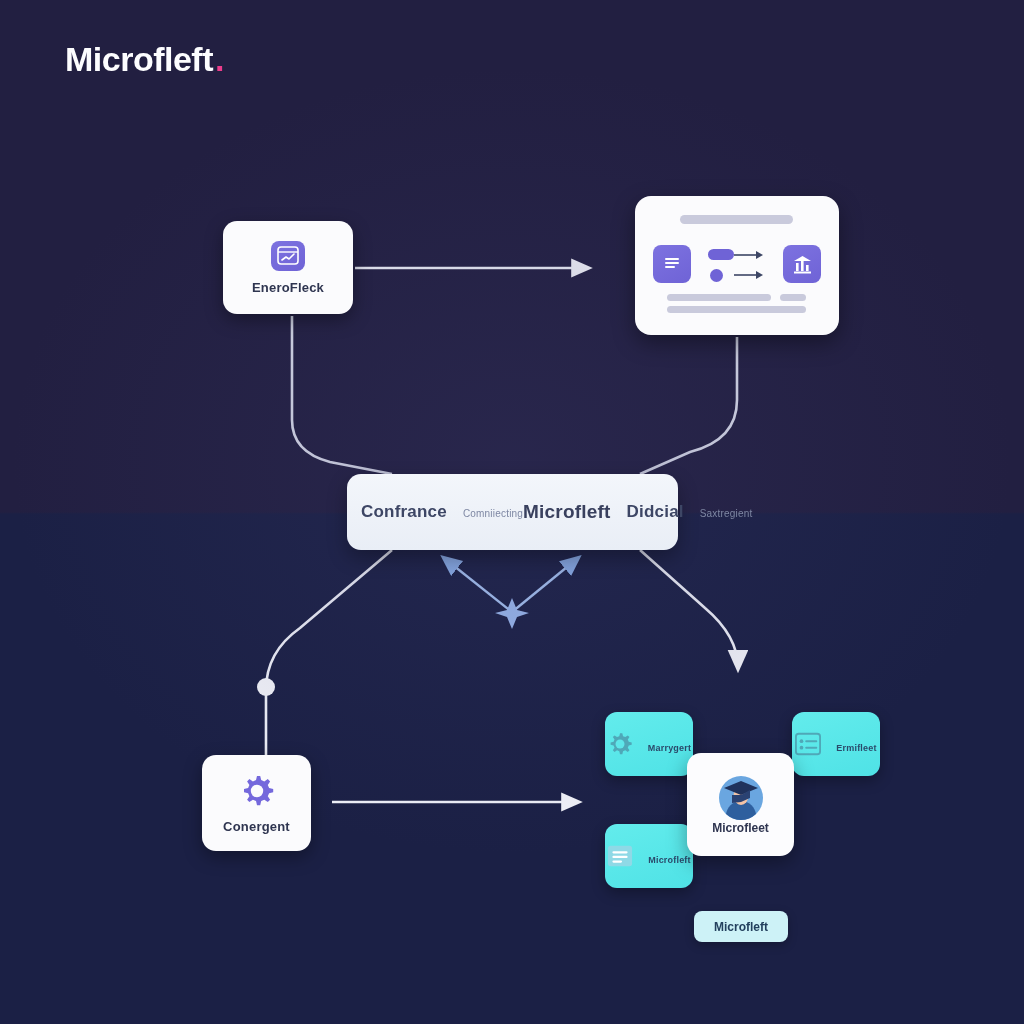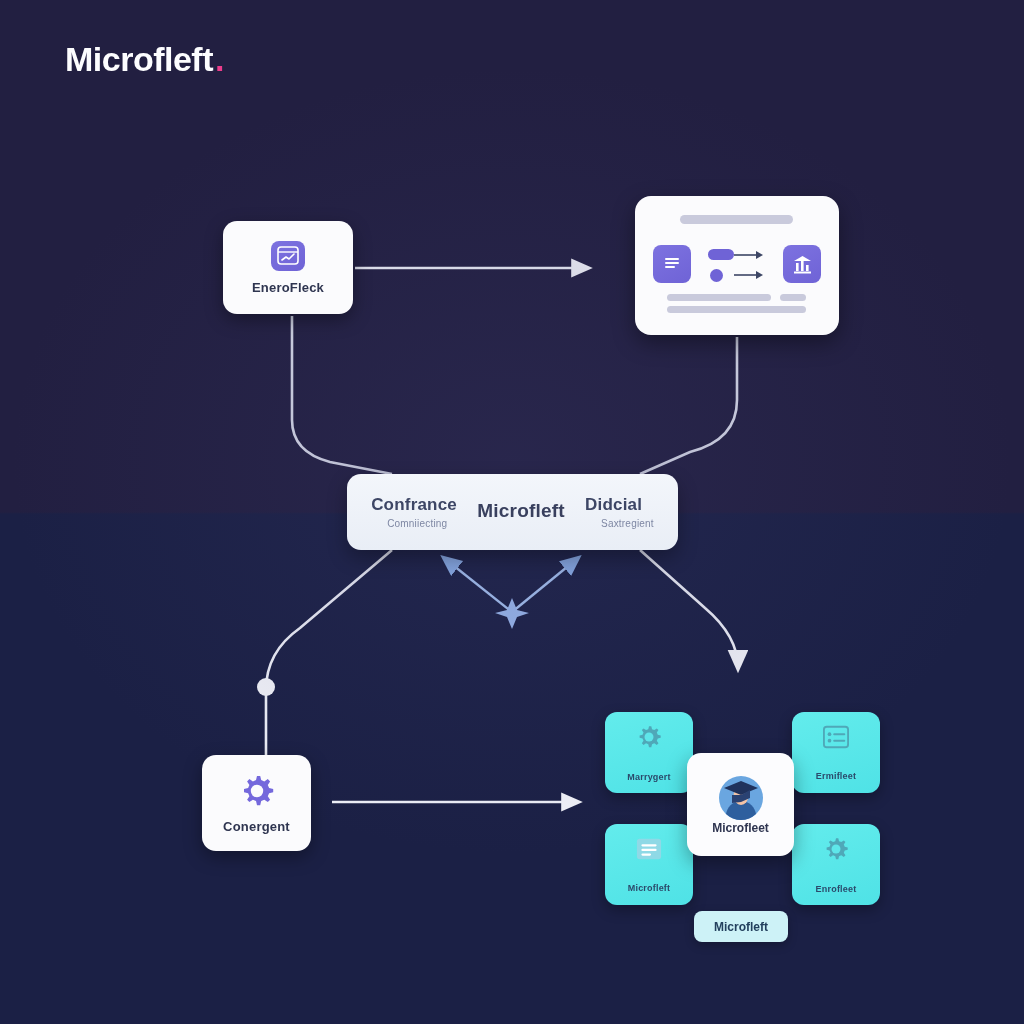--- a/index.html
+++ b/index.html
@@ -78,30 +78,30 @@
   #fl3{left:32px;top:110px;width:139px;height:7px;}
 
   
   #center-bar{
     position:absolute;left:347px;top:474px;width:331px;height:76px;
     background:linear-gradient(180deg,#f3f6fb 0%,#e9eef6 100%);
     border-radius:14px;box-shadow:0 8px 20px rgba(0,0,0,0.3);
     display:flex;align-items:center;justify-content:space-around;
     z-index:5;padding:0 14px;box-sizing:border-box;
   }
-  #center-bar .grp{display:flex;flex-direction:column;align-items:flex-start;}
+  #center-bar .grp{display:flex;flex-direction:row;align-items:center;}
   #center-bar .grp .t{font-size:17px;font-weight:bold;color:#3d4665;letter-spacing:.2px;}
   #center-bar .grp .s{font-size:10px;color:#7e87a3;margin-top:3px;letter-spacing:.2px;margin-left:16px;}
   #center-bar .grp.mid .t{font-size:19px;color:#39405e;}
 
   
   .tile{
-    position:absolute;width:88px;height:81px;border-radius:12px;
+    position:absolute;width:88px;height:64px;border-radius:12px;
     background:linear-gradient(160deg,#63ecec 0%,#4fe2e6 100%);
-    display:flex;flex-direction:column;align-items:center;justify-content:center;
+    display:flex;flex-direction:row;align-items:center;justify-content:center;
     box-shadow:0 5px 14px rgba(0,0,0,0.3);z-index:4;gap:15px;
   }
   .tile .tl{font-size:9px;font-weight:bold;color:#2b4a6b;margin-top:7px;letter-spacing:.2px;}
   #tile-tl{left:605px;top:712px;}
   #tile-tr{left:792px;top:712px;}
   #tile-bl{left:605px;top:824px;}
   #tile-br{left:792px;top:824px;}
 
   
   #node-microfleet{
@@ -253,27 +253,20 @@
   <div class="tile" id="tile-bl">
     <svg width="26" height="24" viewBox="0 0 28 24">
       <rect x="1" y="1" width="26" height="22" rx="3" fill="#8fd9e6"></rect>
       <line x1="7" y1="8" x2="21" y2="8" stroke="#ffffff" stroke-width="2.4" stroke-linecap="round"></line>
       <line x1="7" y1="13" x2="21" y2="13" stroke="#ffffff" stroke-width="2.4" stroke-linecap="round"></line>
       <line x1="7" y1="18" x2="15" y2="18" stroke="#ffffff" stroke-width="2.4" stroke-linecap="round"></line>
     </svg>
     <div class="tl">Microfleft</div>
   </div>
 
-  <div class="tile" id="tile-br">
-    <svg width="26" height="26" viewBox="0 0 36 36">
-      <path d="M18,3 l3.2,0 l1,4.1 l3.1,1.3 l3.5,-2.3 l2.3,2.3 l-2.3,3.5 l1.3,3.1 l4.1,1 l0,3.2 l-4.1,1 l-1.3,3.1 l2.3,3.5 l-2.3,2.3 l-3.5,-2.3 l-3.1,1.3 l-1,4.1 l-3.2,0 l-1,-4.1 l-3.1,-1.3 l-3.5,2.3 l-2.3,-2.3 l2.3,-3.5 l-1.3,-3.1 l-4.1,-1 l0,-3.2 l4.1,-1 l1.3,-3.1 l-2.3,-3.5 l2.3,-2.3 l3.5,2.3 l3.1,-1.3 z" fill="#4fa8b8"></path>
-      <circle cx="18" cy="18" r="6.2" fill="#5ee7ea"></circle>
-    </svg>
-    <div class="tl">Enrofleet</div>
-  </div>
 
   <div id="node-microfleet">
     <div class="avatar">
       <svg width="46" height="46" viewBox="0 0 46 46">
         <circle cx="23" cy="23" r="22" fill="#6aa6e0"></circle>
         <path d="M23,26 c-9,0 -14,7 -15,13 a22,22 0 0 0 30,0 c-1,-6 -6,-13 -15,-13 z" fill="#2e5f9e"></path>
         <ellipse cx="23" cy="21" rx="7.5" ry="9" fill="#f2c3a6"></ellipse>
         <path d="M15.5,17 q7.5,-6 15,0 l0,-3 q-7.5,-6 -15,0 z" fill="#20325c"></path>
         <path d="M6,13 L23,6 L40,13 L23,20 z" fill="#20325c"></path>
         <path d="M23,20 L23,27 L32,23 L32,15 z" fill="#2a4273"></path>

